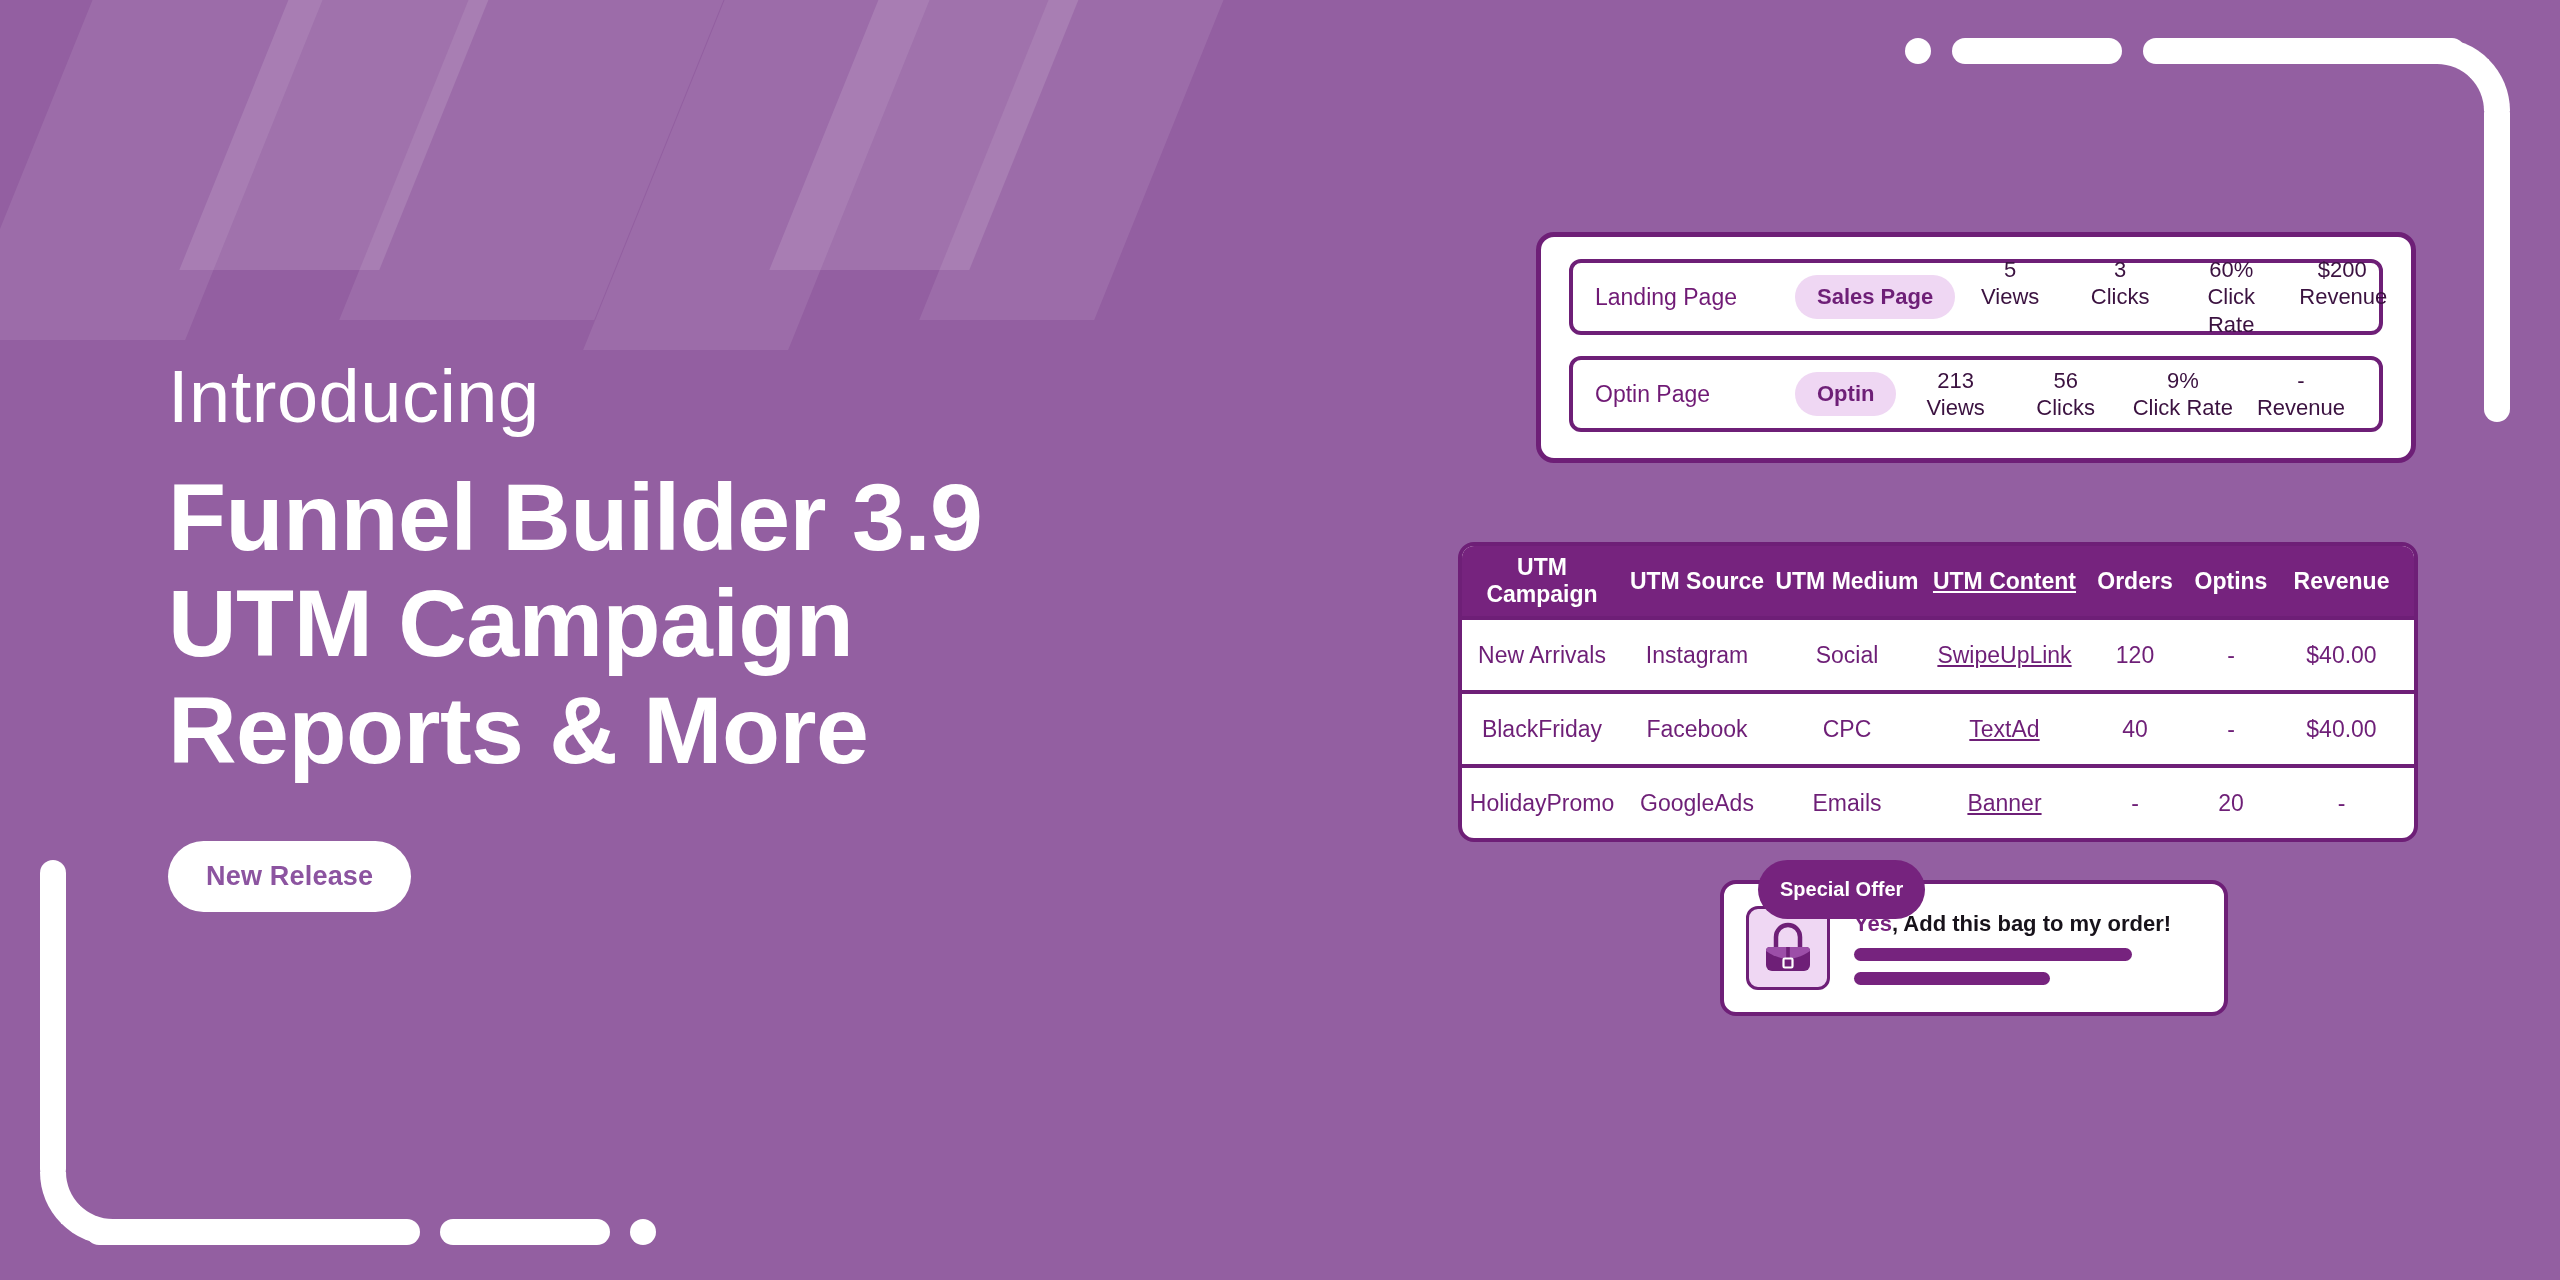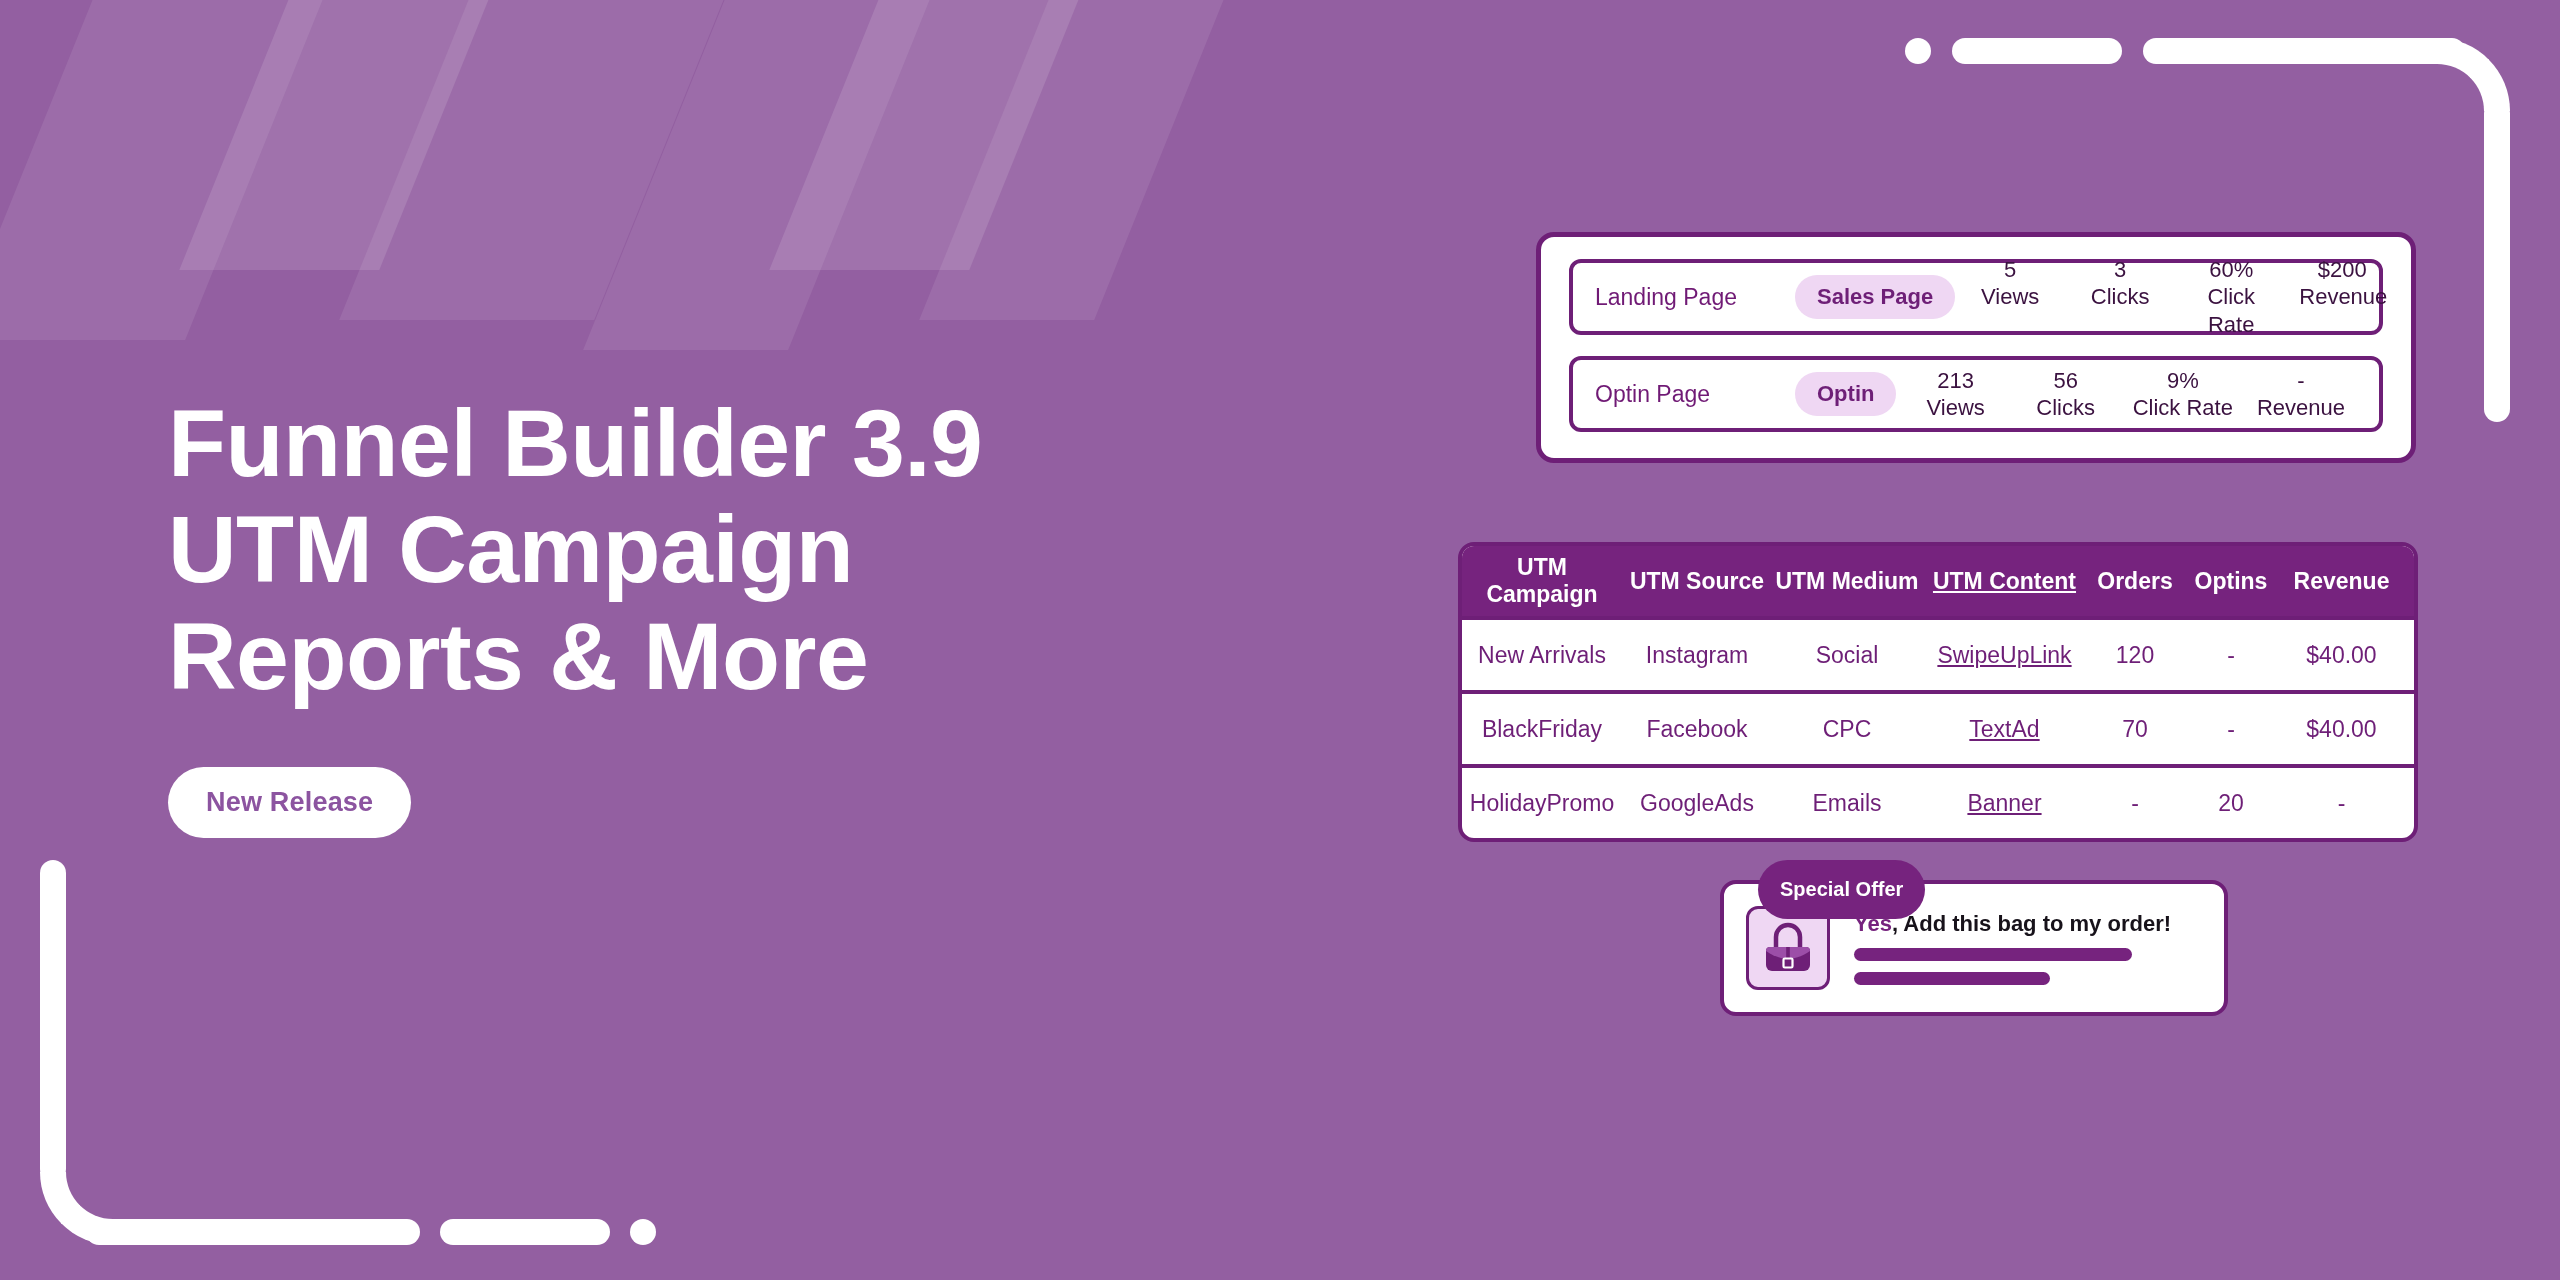--- a/index.html
+++ b/index.html
@@ -240,20 +240,21 @@
 
   <div class="bracket" style="left:0;top:820px;width:900px;height:460px;">
     <div class="bar" style="left:40px; top:40px; width:26px; height:322px;"></div>
     <div style="position:absolute; left:40px; top:352px; width:73px; height:73px; border-bottom:26px solid #FFFFFF; border-left:26px solid #FFFFFF; border-bottom-left-radius:73px;"></div>
     <div class="bar" style="left:86px; top:399px; width:334px; height:26px;"></div>
     <div class="bar" style="left:440px; top:399px; width:170px; height:26px;"></div>
     <div class="bar" style="left:630px; top:399px; width:26px; height:26px;"></div>
   </div>
 
   <div class="left-col">
+    <div class="introducing">Introducing</div>
     <div class="headline">
       <span class="ln">Funnel Builder 3.9</span>
       <span class="ln">UTM Campaign</span>
       <span class="ln">Reports &amp; More</span>
     </div>
     <div class="release-badge">New Release</div>
   </div>
 
   <div class="right-col">
 
@@ -325,21 +326,21 @@
         <div class="c col4">120</div>
         <div class="c col5">-</div>
         <div class="c col6">$40.00</div>
       </div>
 
       <div class="utm-row">
         <div class="c col0">BlackFriday</div>
         <div class="c col1">Facebook</div>
         <div class="c col2">CPC</div>
         <div class="c col3">TextAd</div>
-        <div class="c col4">70</div>
+        <div class="c col4">40</div>
         <div class="c col5">-</div>
         <div class="c col6">$40.00</div>
       </div>
 
       <div class="utm-row">
         <div class="c col0">HolidayPromo</div>
         <div class="c col1">GoogleAds</div>
         <div class="c col2">Emails</div>
         <div class="c col3">Banner</div>
         <div class="c col4">-</div>

